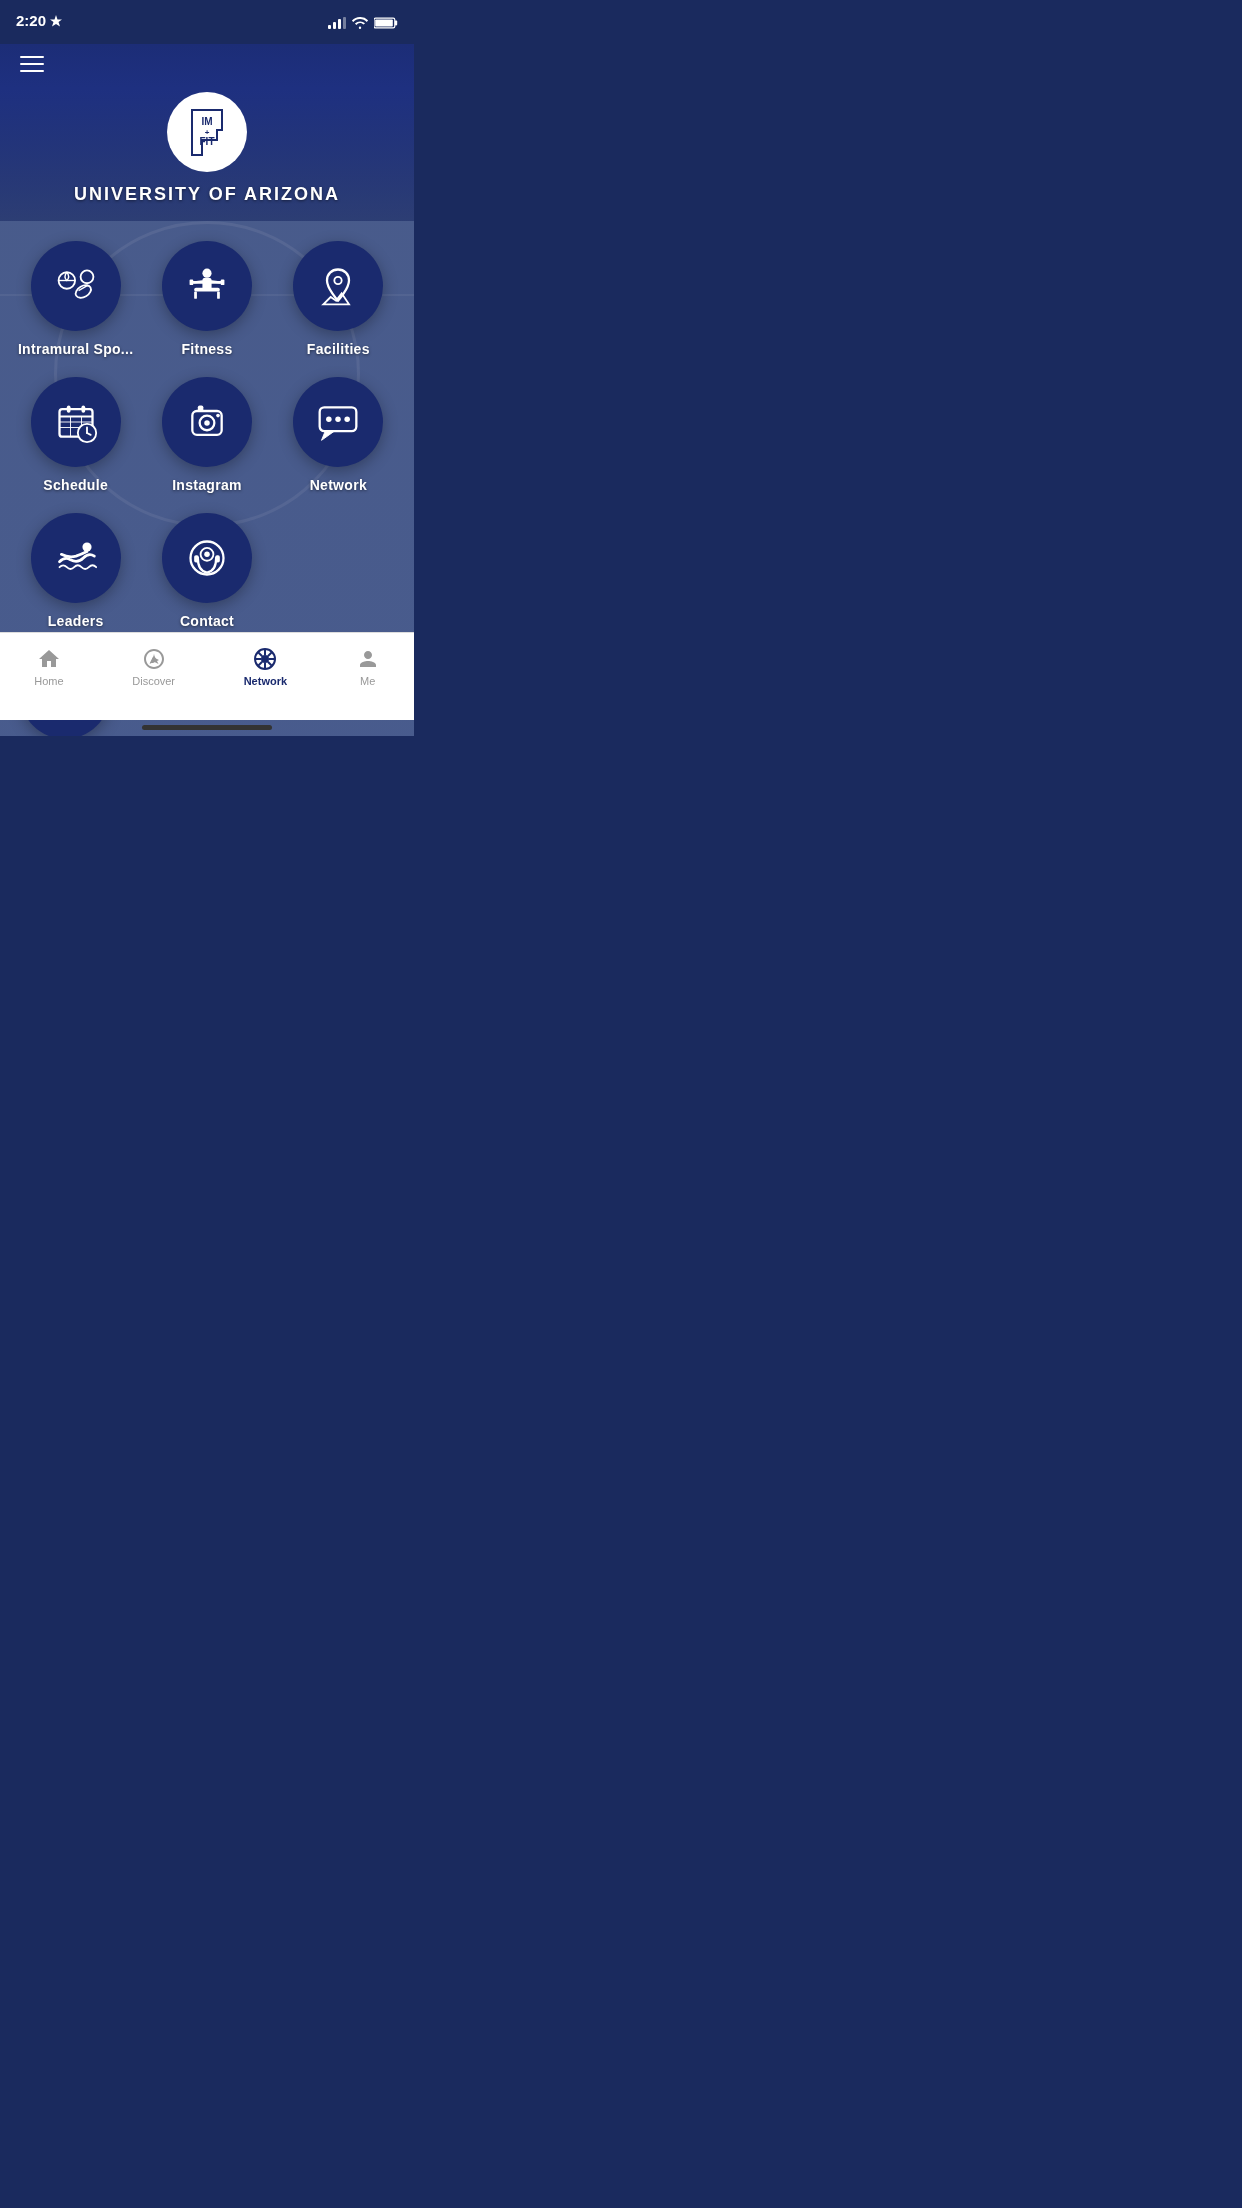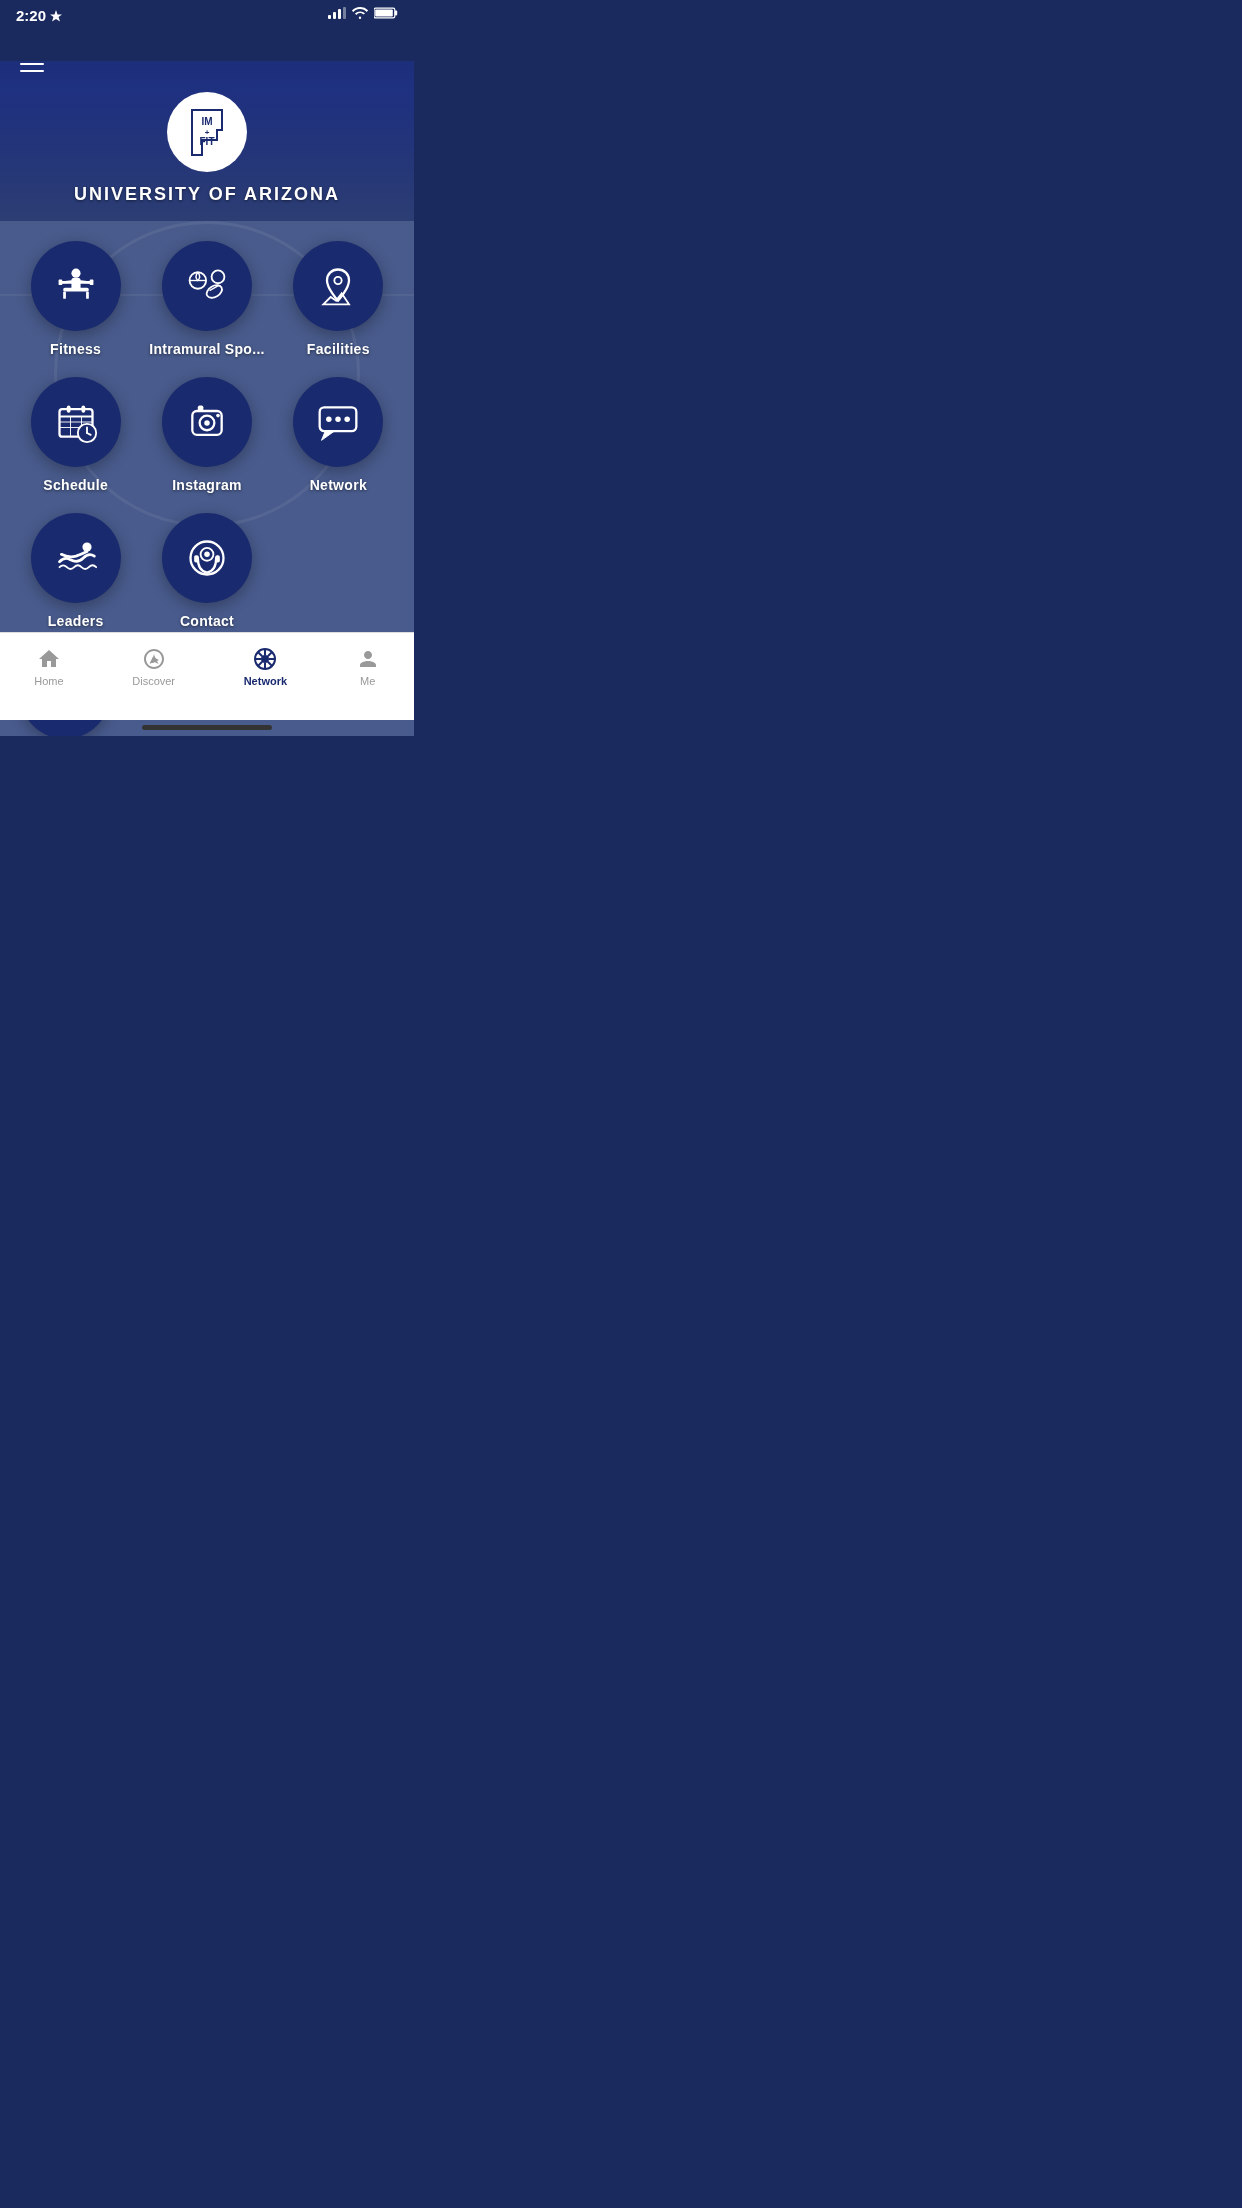--- a/index.html
+++ b/index.html
@@ -11,26 +11,26 @@
       font-family: -apple-system, BlinkMacSystemFont, 'Helvetica Neue', Arial, sans-serif;
       background: #1a2a5e;
       overflow: hidden;
       position: relative;
     }
 
     
     .status-bar {
       position: absolute;
       top: 0; left: 0; right: 0;
-      height: 61px;
+      height: 44px;
       background: #1a2a5e;
       display: flex;
-      align-items: flex-start;
+      align-items: flex-end;
       justify-content: space-between;
-      padding: 7px 16px;
+      padding: 15px 16px;
       z-index: 100;
     }
     .status-time {
       color: white;
       font-size: 15px;
       font-weight: 600;
       display: flex;
       align-items: center;
       gap: 4px;
     }
@@ -307,54 +307,54 @@
   </div>
 </div>
 
 <div class="main-content">
   <div class="grid">
 
     <div class="grid-item">
       <div class="icon-circle">
         <svg viewBox="0 0 48 48">
 
+          <circle cx="14" cy="18" r="9" fill="none" stroke="white" stroke-width="2"></circle>
+          <path d="M14 9 Q18 14 14 18 Q10 14 14 9" fill="none" stroke="white" stroke-width="1.5"></path>
+          <path d="M5 18 Q10 18 14 18 Q18 18 23 18" fill="none" stroke="white" stroke-width="1.5"></path>
+
+          <ellipse cx="32" cy="30" rx="9" ry="6" fill="none" stroke="white" stroke-width="2" transform="rotate(-30,32,30)"></ellipse>
+          <line x1="26" y1="26" x2="38" y2="26" stroke="white" stroke-width="1.5" transform="rotate(-30,32,26)"></line>
+
+          <circle cx="36" cy="14" r="7" fill="none" stroke="white" stroke-width="2"></circle>
+        </svg>
+      </div>
+      <span class="item-label">Intramural Spo...</span>
+    </div>
+
+    <div class="grid-item">
+      <div class="icon-circle">
+        <svg viewBox="0 0 48 48">
+
           <circle cx="24" cy="10" r="5" fill="white"></circle>
 
           <rect x="19" y="15" width="10" height="14" rx="3" fill="white"></rect>
 
           <rect x="10" y="26" width="28" height="4" rx="2" fill="white"></rect>
           <rect x="10" y="30" width="3" height="8" rx="1" fill="white"></rect>
           <rect x="35" y="30" width="3" height="8" rx="1" fill="white"></rect>
 
           <line x1="8" y1="20" x2="40" y2="20" stroke="white" stroke-width="3" stroke-linecap="round"></line>
           <rect x="5" y="17" width="4" height="6" rx="1" fill="white"></rect>
           <rect x="39" y="17" width="4" height="6" rx="1" fill="white"></rect>
 
           <line x1="19" y1="19" x2="10" y2="20" stroke="white" stroke-width="2.5" stroke-linecap="round"></line>
           <line x1="29" y1="19" x2="38" y2="20" stroke="white" stroke-width="2.5" stroke-linecap="round"></line>
         </svg>
       </div>
       <span class="item-label">Fitness</span>
-    </div>
-
-    <div class="grid-item">
-      <div class="icon-circle">
-        <svg viewBox="0 0 48 48">
-
-          <circle cx="14" cy="18" r="9" fill="none" stroke="white" stroke-width="2"></circle>
-          <path d="M14 9 Q18 14 14 18 Q10 14 14 9" fill="none" stroke="white" stroke-width="1.5"></path>
-          <path d="M5 18 Q10 18 14 18 Q18 18 23 18" fill="none" stroke="white" stroke-width="1.5"></path>
-
-          <ellipse cx="32" cy="30" rx="9" ry="6" fill="none" stroke="white" stroke-width="2" transform="rotate(-30,32,30)"></ellipse>
-          <line x1="26" y1="26" x2="38" y2="26" stroke="white" stroke-width="1.5" transform="rotate(-30,32,26)"></line>
-
-          <circle cx="36" cy="14" r="7" fill="none" stroke="white" stroke-width="2"></circle>
-        </svg>
-      </div>
-      <span class="item-label">Intramural Spo...</span>
     </div>
 
     <div class="grid-item">
       <div class="icon-circle">
         <svg viewBox="0 0 48 48">
 
           <path d="M24 6 C17 6 12 11 12 18 C12 27 24 40 24 40 C24 40 36 27 36 18 C36 11 31 6 24 6 Z" fill="none" stroke="white" stroke-width="2.5"></path>
           <circle cx="24" cy="18" r="4" fill="none" stroke="white" stroke-width="2"></circle>
 
           <path d="M8 44 L16 36 L22 40 L28 32 L36 44 Z" fill="none" stroke="white" stroke-width="2"></path>

